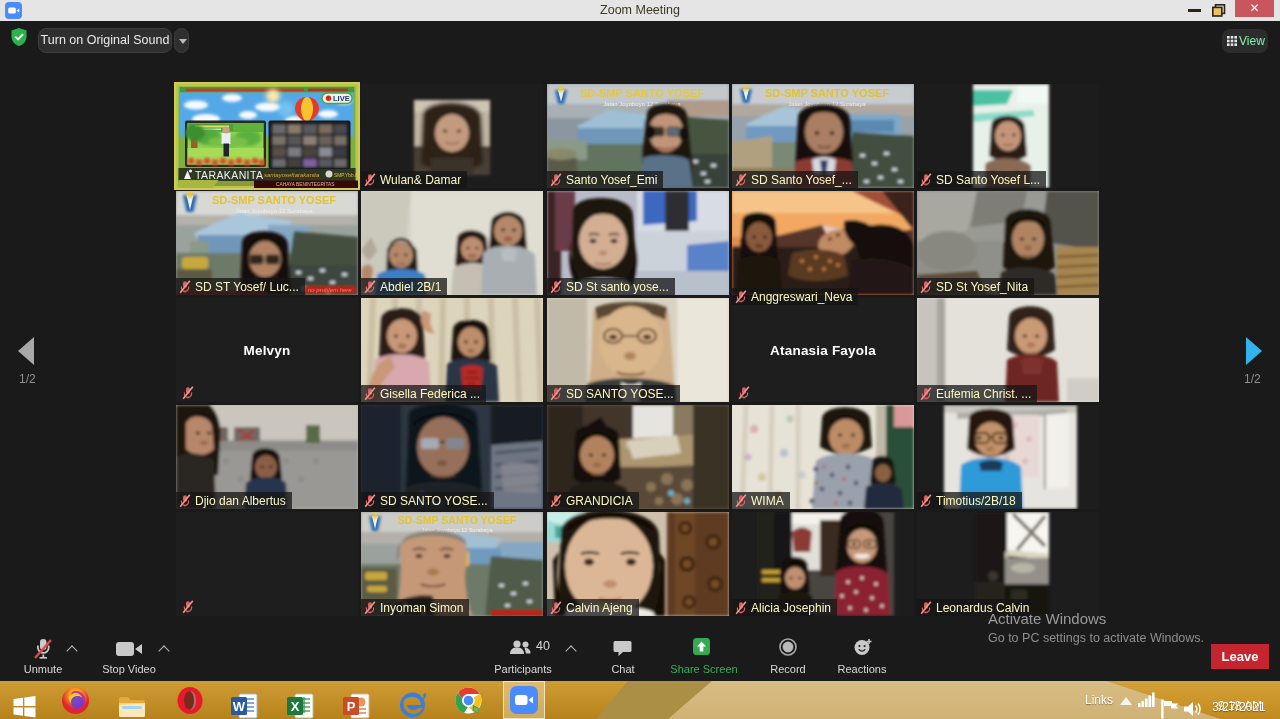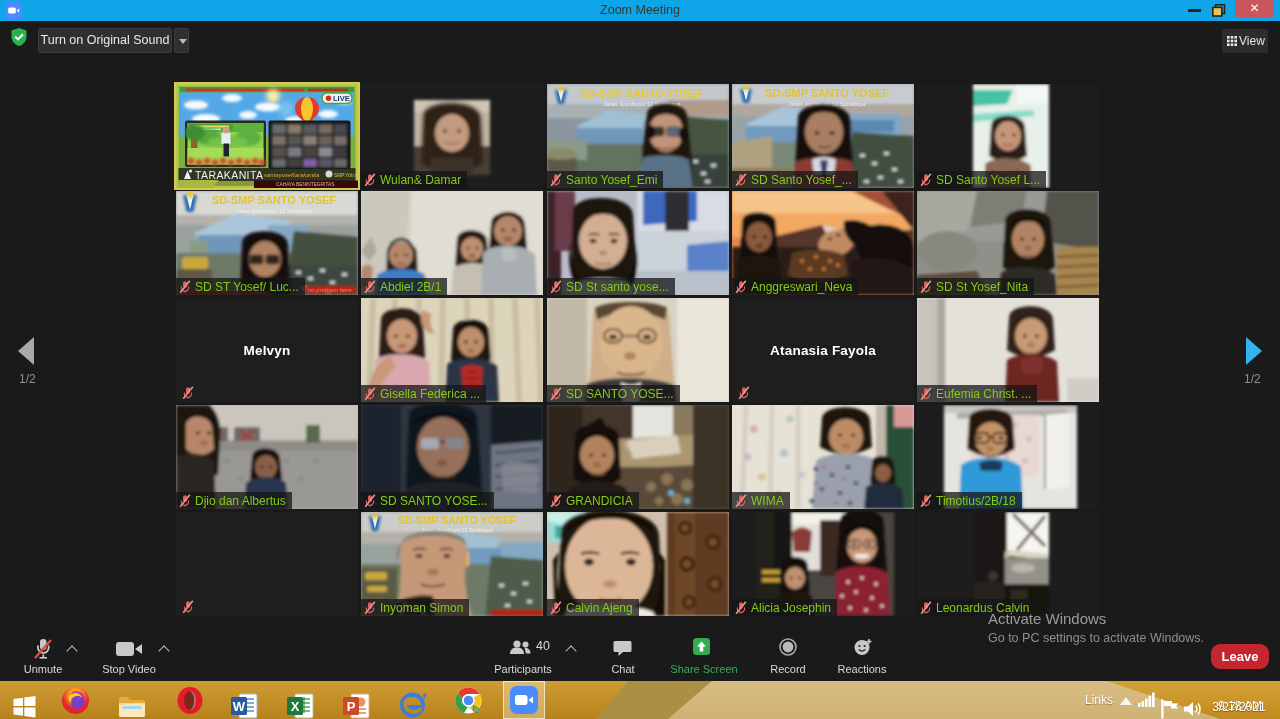--- a/index.html
+++ b/index.html
@@ -1,44 +1,44 @@
 <!DOCTYPE html>
 <html><head>
 <meta charset="utf-8">
 <style>
 *{margin:0;padding:0;box-sizing:border-box}
 html,body{width:1280px;height:719px;overflow:hidden;background:#1a1a1a;font-family:"Liberation Sans",sans-serif}
 #app{position:relative;width:1280px;height:719px}
 .abs{position:absolute}
 
-#titlebar{position:absolute;left:0;top:0;width:1280px;height:21px;background:#0ea5e9}
+#titlebar{position:absolute;left:0;top:0;width:1280px;height:21px;background:#e5e5e5}
 #titlebar .ttl{position:absolute;left:0;right:0;top:3px;text-align:center;font-size:12.5px;color:#3c3626}
 #winmin{position:absolute;left:1188px;top:9px;width:13px;height:2.5px;background:#2b2417}
 #winclose{position:absolute;left:1235px;top:0;width:39px;height:17px;background:#c9565c;color:#fff;text-align:center;font-size:12px;line-height:16px}
 
 #toolbar{position:absolute;left:0;top:21px;width:1280px;height:37px;background:#1a1a1a}
-.sbtn{position:absolute;background:#2f2f2f;border:1px solid #3d3d3d;border-radius:2px}
+.sbtn{position:absolute;background:#2f2f2f;border:1px solid #3d3d3d;border-radius:8px}
 #osound{left:38px;top:7px;width:134px;height:25px;color:#e9e9e9;font-size:12.5px;text-align:center;line-height:23px}
 #osoundc{left:174px;top:7px;width:15px;height:25px}
 #osoundc:after{content:"";position:absolute;left:3.5px;top:10px;border:4px solid transparent;border-top:5px solid #b9b9b9}
-#viewbtn{left:1222px;top:8px;width:46px;height:24px;background:#2c2c2c;border:none;color:#e5e5e5;font-size:12px}
+#viewbtn{left:1222px;top:8px;width:46px;height:24px;background:#2c2c2c;border:none;color:#86efac;font-size:12px}
 
 #main{position:absolute;left:0;top:58px;width:1280px;height:623px;background:#1a1a1a}
 .cname{position:absolute;display:flex;align-items:center;justify-content:center;color:#fff;font-size:13.5px;font-weight:700;letter-spacing:.2px}
-.lb{position:absolute;height:17px;display:flex;align-items:center;background:rgba(22,22,22,.75);color:#84cc16;font-size:12px;padding:0 6px 0 3px;white-space:nowrap;z-index:5}
+.lb{position:absolute;height:17px;display:flex;align-items:center;background:rgba(22,22,22,.75);color:#fef9c3;font-size:12px;padding:0 6px 0 3px;white-space:nowrap;z-index:5}
 .lb svg{margin-right:4px}
 .micsolo{position:absolute;z-index:5}
 #wm1{position:absolute;left:988px;top:610px;font-size:15px;color:#9b9b9b;z-index:20}
 #wm2{position:absolute;left:988px;top:631px;font-size:12.5px;color:#8f8f8f;z-index:20}
 
 #ctrl{position:absolute;left:0;top:630px;width:1280px;height:51px;background:#1a1a1a;z-index:10}
 .cl{position:absolute;top:33px;font-size:11px;color:#d9d9d9;text-align:center;white-space:nowrap}
 .caret{position:absolute;width:9px;height:9px}
 .caret:after{content:"";position:absolute;left:0;top:3px;width:7px;height:7px;border-left:1.6px solid #b9b9b9;border-top:1.6px solid #b9b9b9;transform:rotate(45deg)}
-#leave{position:absolute;left:1211px;top:644px;width:58px;height:25px;background:#c5252e;border-radius:9px;color:#fff;font-size:13px;font-weight:700;text-align:center;line-height:25px;z-index:11}
+#leave{position:absolute;left:1211px;top:644px;width:58px;height:25px;background:#c5252e;border-radius:0;color:#fff;font-size:13px;font-weight:700;text-align:center;line-height:25px;z-index:11}
 
 #taskbar{position:absolute;left:0;top:681px;width:1280px;height:38px;background:linear-gradient(180deg,#cf9c34,#b5821c);overflow:hidden}
 .tk{position:absolute;top:0;height:38px}
 .trayt{position:absolute;color:#fff;font-size:12px;text-shadow:0 1px 1px rgba(0,0,0,.35)}
 </style>
 </head>
 <body>
 <div id="app">
 
 <div id="titlebar">
@@ -962,21 +962,21 @@
     </div>
 <div class="lb" style="left:547px;top:278px">
       <svg width="12" height="14" viewBox="0 0 12 14">
         <rect x="4" y="1.2" width="4" height="6.6" rx="2" fill="#e06060"></rect>
         <path d="M2.4 6.6 v1.1 a3.6 3.6 0 0 0 7.2 0 v-1.1" stroke="#e06060" stroke-width="1.2" fill="none"></path>
         <line x1="6" y1="11.2" x2="6" y2="12.6" stroke="#e06060" stroke-width="1.2"></line>
         <line x1="1.2" y1="12.8" x2="10.8" y2="0.8" stroke="#f0938c" stroke-width="1.7"></line>
       </svg>
       <span>SD St santo yose...</span>
     </div>
-<div class="lb" style="left:732px;top:278px">
+<div class="lb" style="left:732px;top:288px">
       <svg width="12" height="14" viewBox="0 0 12 14">
         <rect x="4" y="1.2" width="4" height="6.6" rx="2" fill="#e06060"></rect>
         <path d="M2.4 6.6 v1.1 a3.6 3.6 0 0 0 7.2 0 v-1.1" stroke="#e06060" stroke-width="1.2" fill="none"></path>
         <line x1="6" y1="11.2" x2="6" y2="12.6" stroke="#e06060" stroke-width="1.2"></line>
         <line x1="1.2" y1="12.8" x2="10.8" y2="0.8" stroke="#f0938c" stroke-width="1.7"></line>
       </svg>
       <span>Anggreswari_Neva</span>
     </div>
 <div class="lb" style="left:917px;top:278px">
       <svg width="12" height="14" viewBox="0 0 12 14">

